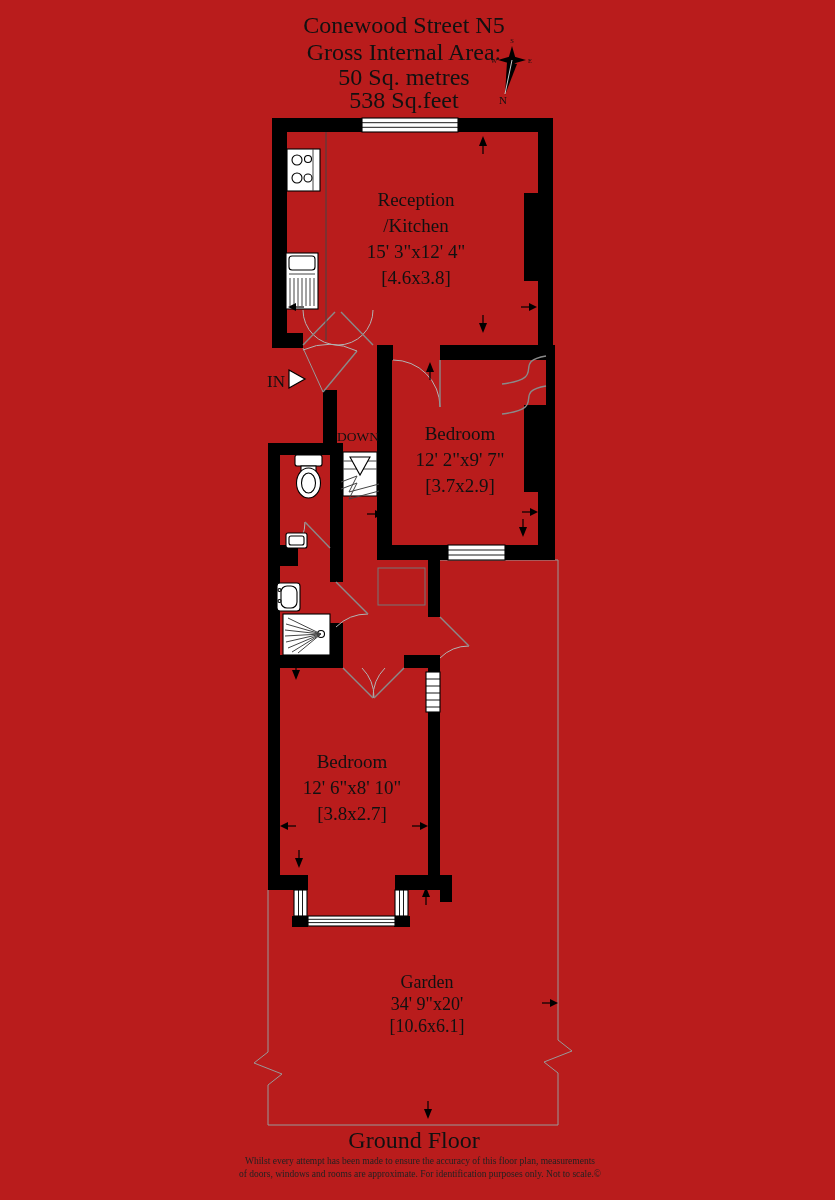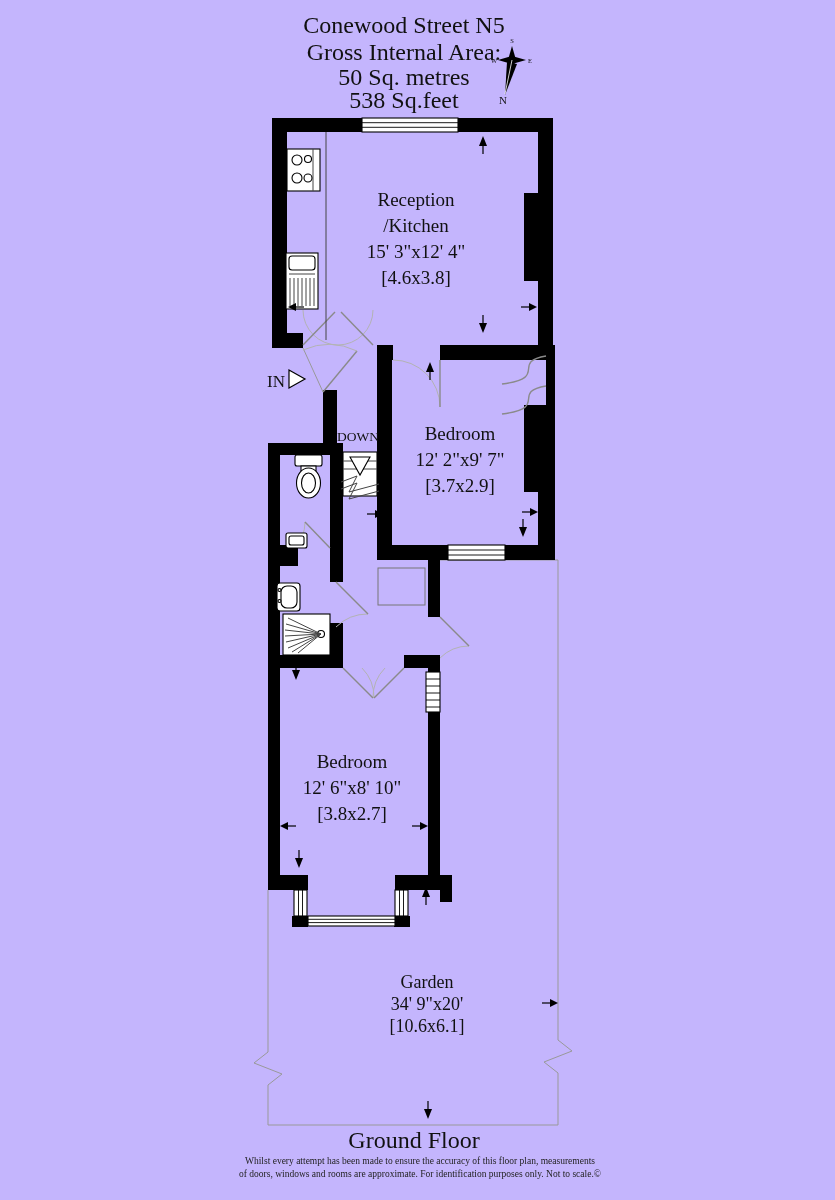--- a/index.html
+++ b/index.html
@@ -1,16 +1,16 @@
 <!DOCTYPE html>
 <html><head>
 <meta charset="utf-8">
 <style>
   html,body{margin:0;padding:0;background:#fff;}
-  #page{position:relative;width:835px;height:1200px;background:#c4b5fd;overflow:hidden;
+  #page{position:relative;width:835px;height:1200px;background:#b91c1c;overflow:hidden;
         font-family:"Liberation Serif","DejaVu Serif",serif;}
   svg{position:absolute;left:0;top:0;}
   .wall{fill:#000;stroke:none;}
   .thin{stroke:#999;stroke-width:1;fill:none;}
   .fixline{stroke:#444;stroke-width:1;fill:none;}
   .fix{stroke:#000;stroke-width:1.1;fill:#fff;}
   .win{fill:#fff;stroke:#000;stroke-width:1.1;}
   .winline{stroke:#000;stroke-width:0.9;fill:none;}
   .arc{stroke:#b3b3b3;stroke-width:1;fill:none;}
   .leaf{stroke:#8a8a8a;stroke-width:1.4;fill:none;}

